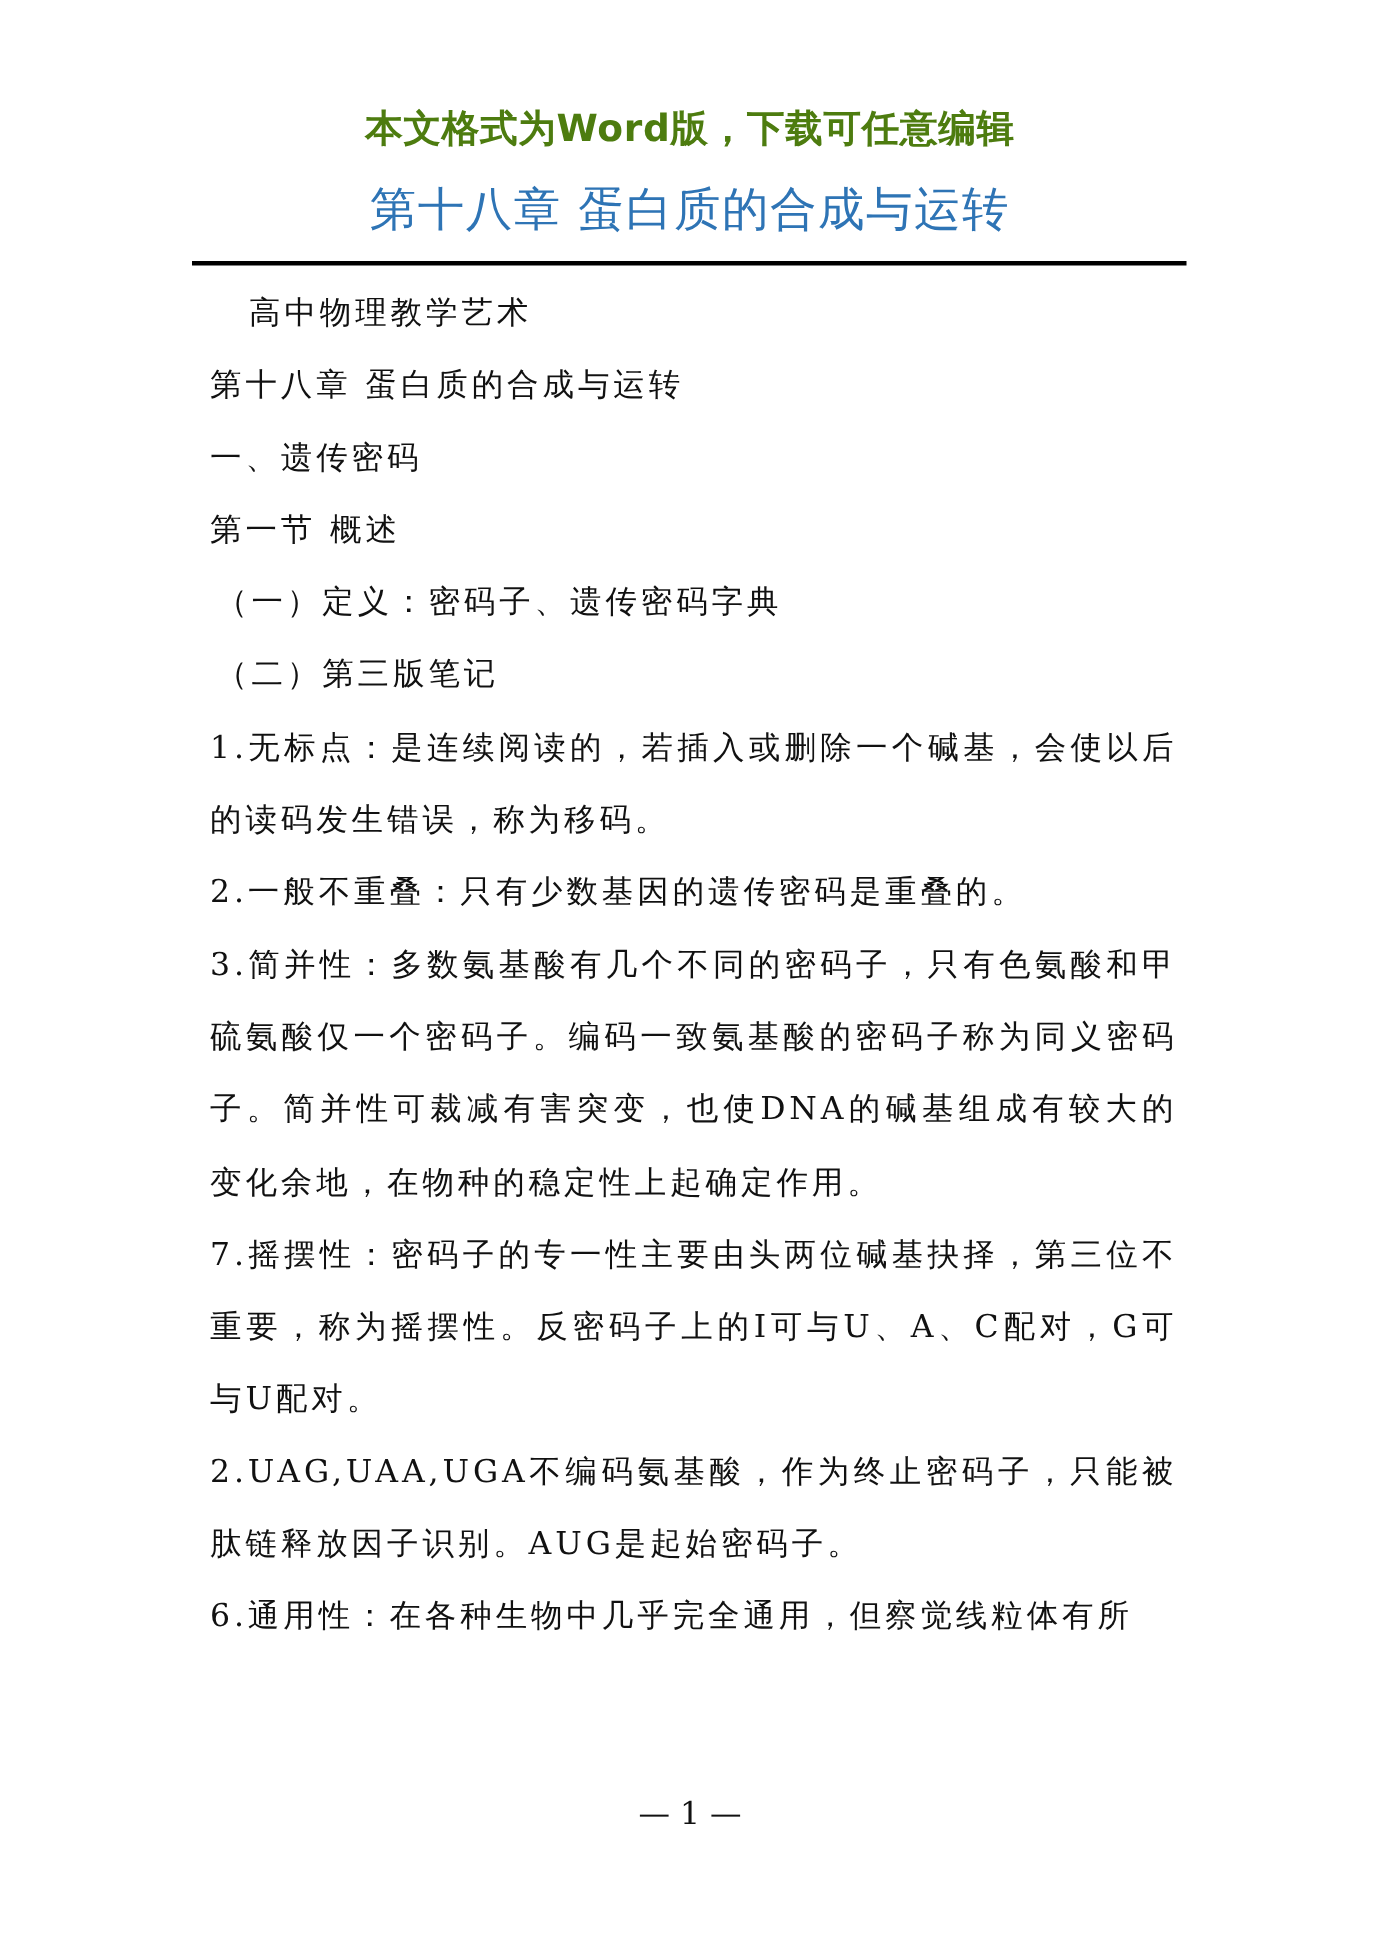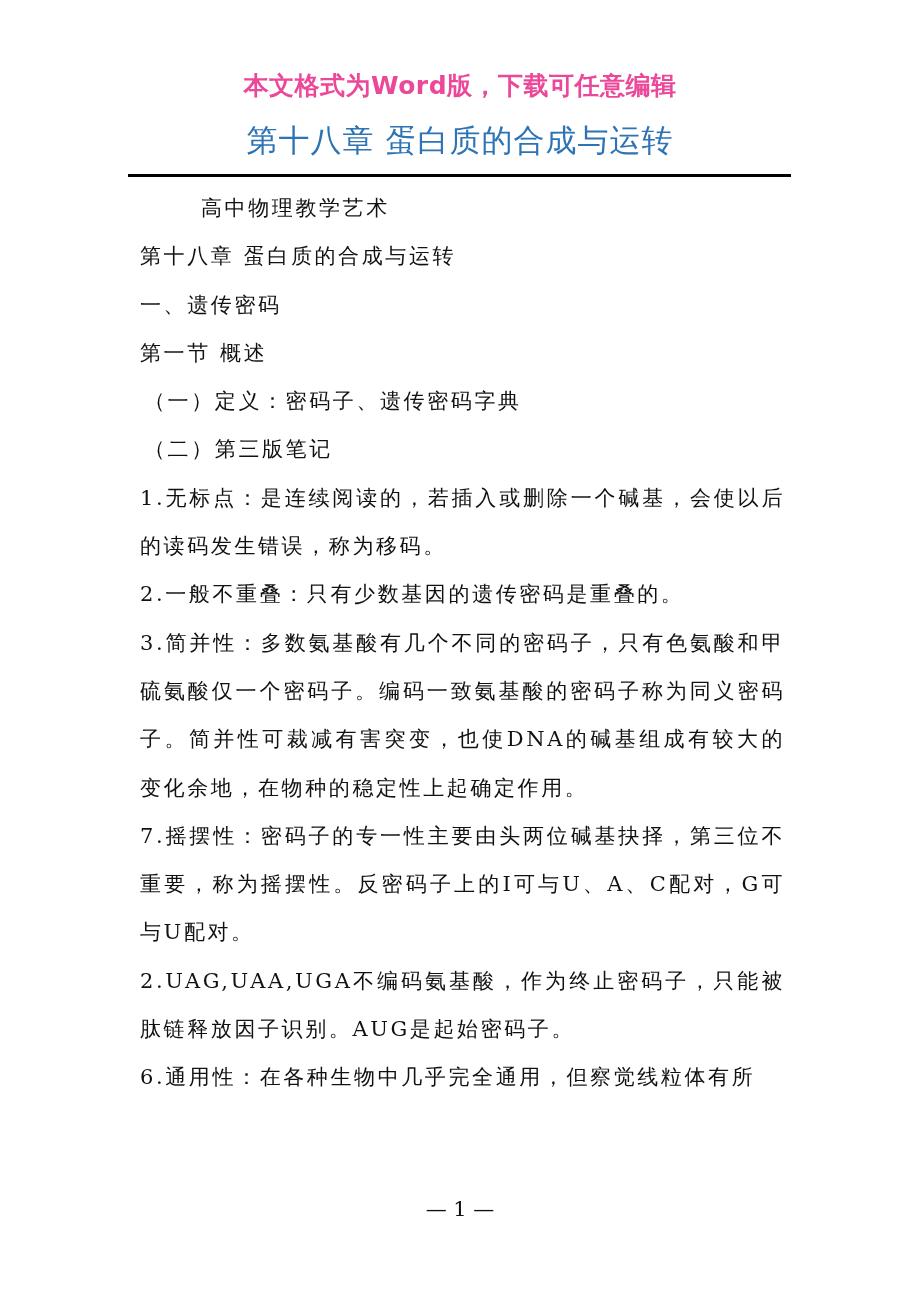--- a/index.html
+++ b/index.html
@@ -61,37 +61,37 @@
     font-size: 21px;
     line-height: 48.3px;
     letter-spacing: 2.6px;
   }
   .para {
     margin: 0;
     padding: 0;
     text-align: justify;
     text-align-last: left;
   }
-  .para.indent { text-indent: 26px; margin-left: 35px; }
+  .para.indent { text-indent: 26px; }
   .para.indent-sm { text-indent: 4px; }
   .footer {
     position: absolute;
     top: 1194px;
     left: 0;
     width: 920px;
     text-align: center;
     font-size: 21px;
     line-height: 30px;
   }
 </style>
 </head>
 <body>
 
 <div class="page">
-  <div class="banner" style="color: #ec4899;">本文格式为Word版，下载可任意编辑</div>
+  <div class="banner" style="color: #4d7c0f;">本文格式为Word版，下载可任意编辑</div>
   <div class="title" style="color: rgb(46, 116, 181);">第十八章  蛋白质的合成与运转</div>
   <div class="rule"></div>
 
   <div class="body">
     <p class="para indent">高中物理教学艺术</p>
     <p class="para">第十八章 蛋白质的合成与运转</p>
     <p class="para">一、遗传密码</p>
     <p class="para">第一节 概述</p>
     <p class="para indent-sm">（一）定义：密码子、遗传密码字典</p>
     <p class="para indent-sm">（二）第三版笔记</p>

